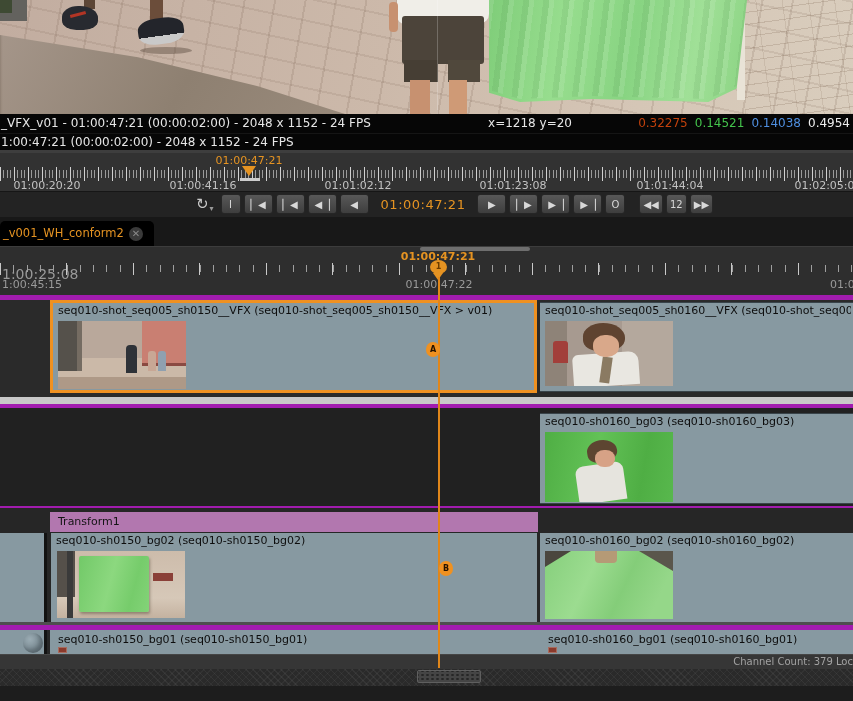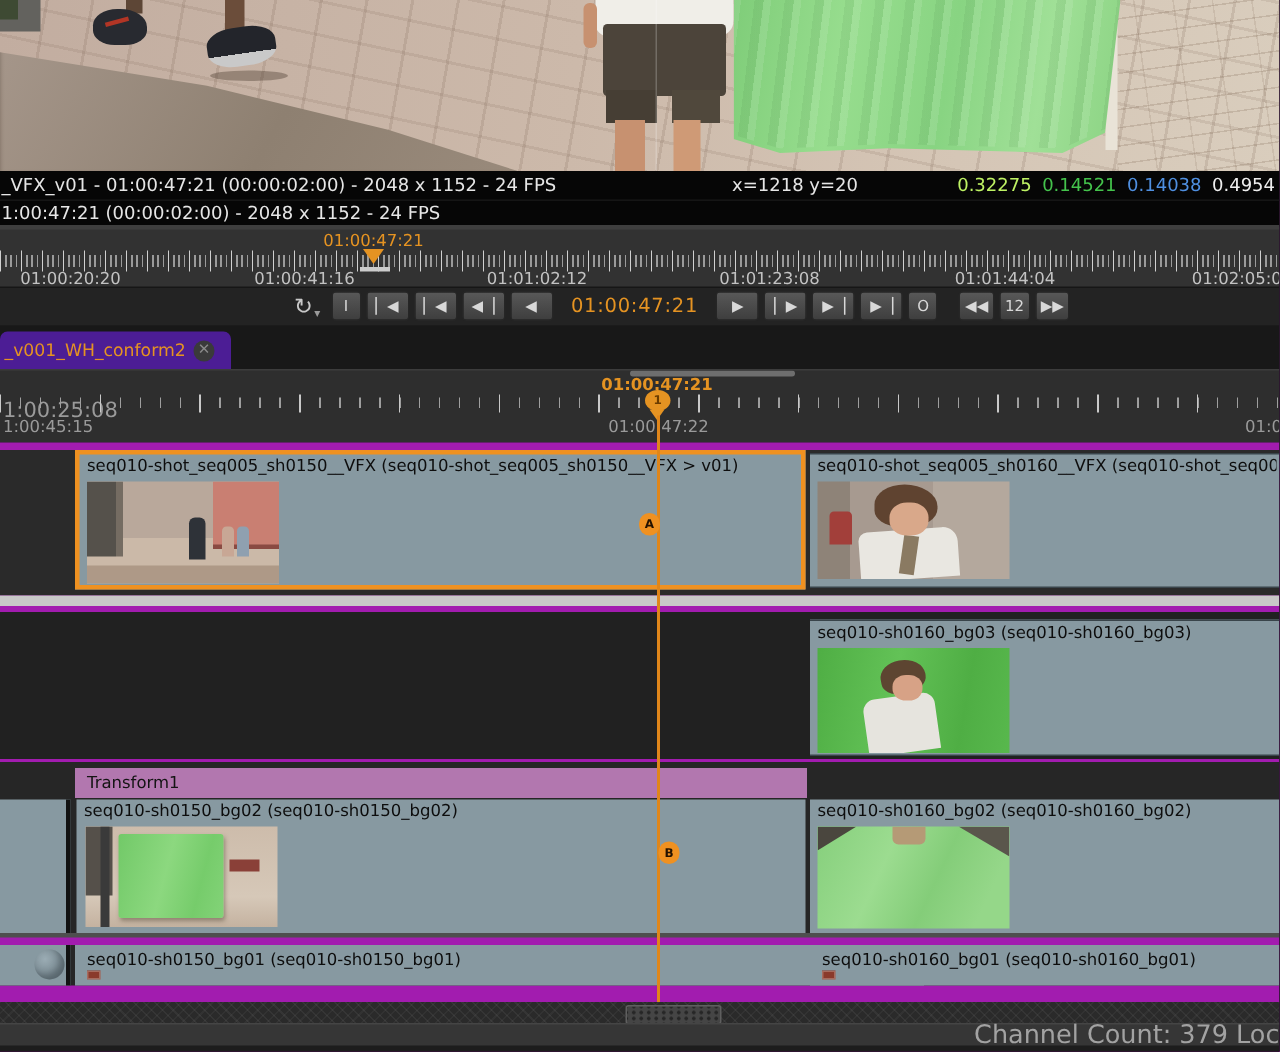--- a/index.html
+++ b/index.html
@@ -48,21 +48,21 @@
 
   
   .info1{left:0;top:114px;width:853px;height:19px;background:#060606;color:#e6e6e6;
          font-size:12px;line-height:19px;white-space:nowrap;}
   .info2{left:0;top:133px;width:853px;height:17px;background:#060606;border-top:1px solid #151515;
          color:#e6e6e6;font-size:12px;line-height:17px;white-space:nowrap;}
   .i1left{position:absolute;left:1px;top:0;}
   .i1pos{position:absolute;left:455px;top:0;width:150px;text-align:center;}
   .i1rgb{position:absolute;right:3px;top:0;}
   .i1rgb span{margin-left:7px;}
-  .vr{color:#bef264;margin-top:25px;} .vg{color:#44c34c;} .vb{color:#4f8fe0;} .va{color:#eeeeee;}
+  .vr{color:#c2410c;margin-top:25px;} .vg{color:#44c34c;} .vb{color:#4f8fe0;} .va{color:#eeeeee;}
   .i2left{position:absolute;left:1px;top:0;}
 
   
   .ruler-top{left:0;top:150px;width:853px;height:42px;background:#323232;
     border-top:3px solid #3e3e3e;border-bottom:1px solid #161616;box-sizing:border-box;overflow:hidden;}
   .rt-label{position:absolute;left:209px;top:1px;width:80px;text-align:center;color:#e59322;font-size:11px;}
   .rt-ticks{position:absolute;left:0;top:14px;width:100%;height:14px;
     background-image:repeating-linear-gradient(90deg,#d0d0d0 0 1px,transparent 1px 14px),
                      repeating-linear-gradient(90deg,#9a9a9a 0 1px,transparent 1px 3.5px);
     background-size:100% 14px,100% 8px;background-position:0 0,0 3px;background-repeat:repeat-x;}
@@ -80,21 +80,21 @@
     display:flex;align-items:center;justify-content:center;box-sizing:border-box;}
   .tbtn.small{min-width:20px;}
   .loopbtn{color:#c8c8c8;font-size:15px;margin-right:4px;display:flex;align-items:flex-end;}
   .loopbtn .caret{font-size:8px;color:#9a9a9a;margin-left:1px;}
   .tc-display{color:#e59322;font-size:13px;padding:0 9px;letter-spacing:.5px;}
   .joggap{width:8px;}
   .jbtn{height:20px;min-width:21px;}
 
   
   .tabrow{left:0;top:217px;width:853px;height:29px;background:#181818;}
-  .tab{position:absolute;left:0;top:4px;width:154px;height:25px;background:#4c1d95;
+  .tab{position:absolute;left:0;top:4px;width:154px;height:25px;background:#000000;
     border-radius:5px 5px 0 0;color:#e59322;font-size:11.5px;line-height:25px;padding-left:3px;box-sizing:border-box;}
   .tabclose{position:absolute;left:129px;top:6px;width:14px;height:14px;color:#8a8a8a;
     font-size:10px;line-height:14px;text-align:center;background:#3a3a3a;border-radius:50%;}
 
   
   .ruler-mid{left:0;top:246px;width:853px;height:49px;background:#2e2e2e;
     border-top:1px solid #3c3c3c;box-sizing:border-box;overflow:hidden;}
   .rm-scroll{position:absolute;left:420px;top:0;width:110px;height:4px;background:#6e6e6e;border-radius:2px;}
   .rm-start{position:absolute;left:2px;top:19px;color:#9a9a9a;font-size:14px;}
   .rm-plab{position:absolute;left:398px;top:3px;width:80px;text-align:center;color:#e59322;font-size:11px;font-weight:bold;}
@@ -186,22 +186,22 @@
   .badgeB{left:439px;top:561px;}
 
   
   .scrollarea{left:0;top:668px;width:853px;height:18px;background:#2a2a2a;
     background-image:repeating-linear-gradient(45deg,rgba(255,255,255,.05) 0 1px,transparent 1px 5px),
                      repeating-linear-gradient(-45deg,rgba(255,255,255,.04) 0 1px,transparent 1px 5px);}
   .scrollhandle{position:absolute;left:417px;top:2px;width:64px;height:13px;background:#454545;
     border:1px solid #5f5f5f;border-radius:2px;
     background-image:radial-gradient(circle,#262626 1px,transparent 1.4px);
     background-size:5px 4px;background-position:17px 2px;background-repeat:repeat;box-sizing:border-box;}
-  .statusbar{left:0;top:682px;width:853px;height:15px;background:#363636;border-top:1px solid #454545;
-    box-sizing:border-box;color:#a2a2a2;font-size:17px;line-height:14px;text-align:right;white-space:nowrap;}
+  .statusbar{left:0;top:654px;width:853px;height:15px;background:#363636;border-top:1px solid #454545;
+    box-sizing:border-box;color:#a2a2a2;font-size:10px;line-height:14px;text-align:right;white-space:nowrap;}
 </style>
 </head>
 <body>
 
 <div class="app">
 
   <div class="viewer">
     <div class="cobbles abs"></div>
     <div class="curb abs"></div>
     <div class="wall abs"></div>

